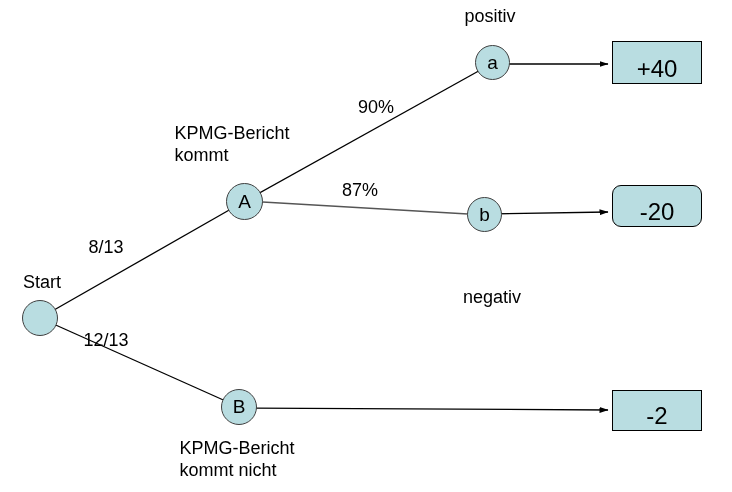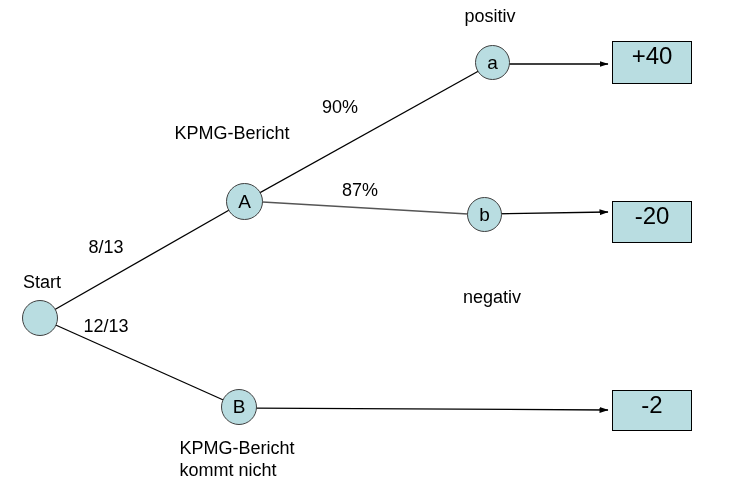--- a/index.html
+++ b/index.html
@@ -35,48 +35,48 @@
     z-index: 2;
   }
   .node-start   { left: 22px;  top: 300px; width: 36px; height: 36px; }
   .node-A       { left: 226px; top: 183px; width: 37px; height: 37px; }
   .node-B       { left: 221px; top: 389px; width: 36px; height: 36px; }
   .node-a       { left: 475px; top: 45px;  width: 35px; height: 35px; }
   .node-b       { left: 467px; top: 197px; width: 35px; height: 35px; }
   .outcome-box {
     position: absolute;
     left: 612px;
-    width: 80px;
+    width: 90px;
     background: #b9dde1;
     border: 1.5px solid #000000;
     box-sizing: border-box;
     display: flex;
-    align-items: flex-start;
+    align-items: flex-end;
     justify-content: center;
     font-size: 24px;
     color: #000000;
     z-index: 2;
   }
   .box-plus40  { top: 41px;  height: 43px; }
-  .box-minus20 { top: 201px; height: 42px; }
+  .box-minus20 { top: 185px; height: 42px; border-radius: 9px; }
   .box-minus2  { top: 390px; height: 41px; }
   .lbl {
     position: absolute;
     font-size: 18px;
     color: #000000;
     white-space: nowrap;
     transform: translateX(-50%);
     z-index: 1;
     text-align: left;
     line-height: 22px;
   }
   .lbl-start    { left: 42px;  top: 271px; }
   .lbl-1-13     { left: 106px; top: 236px; }
-  .lbl-12-13    { left: 106px; top: 315px; }
-  .lbl-90       { left: 340px; top: 96px; }
+  .lbl-12-13    { left: 106px; top: 329px; }
+  .lbl-90       { left: 376px; top: 96px; }
   .lbl-10       { left: 360px; top: 179px; }
   .lbl-positiv  { left: 490px; top: 5px; }
   .lbl-negativ  { left: 492px; top: 246px; margin-top: 40px; }
   .lbl-A-caption { left: 232px; top: 122px; }
   .lbl-B-caption { left: 237px; top: 437px; }
 </style>
 </head>
 <body>
 
 <div id="canvas">
@@ -122,19 +122,20 @@
 
   <div class="lbl lbl-start">Start</div>
   <div class="lbl lbl-1-13">8/13</div>
   <div class="lbl lbl-12-13">12/13</div>
   <div class="lbl lbl-90">90%</div>
   <div class="lbl lbl-10">87%</div>
   <div class="lbl lbl-positiv">positiv</div>
   <div class="lbl lbl-negativ">negativ</div>
   <div class="lbl lbl-A-caption">
     <div>KPMG-Bericht</div>
+    <div>kommt</div>
   </div>
   <div class="lbl lbl-B-caption">
     <div>KPMG-Bericht</div>
     <div>kommt nicht</div>
   </div>
 
 </div>
 
 </body></html>

